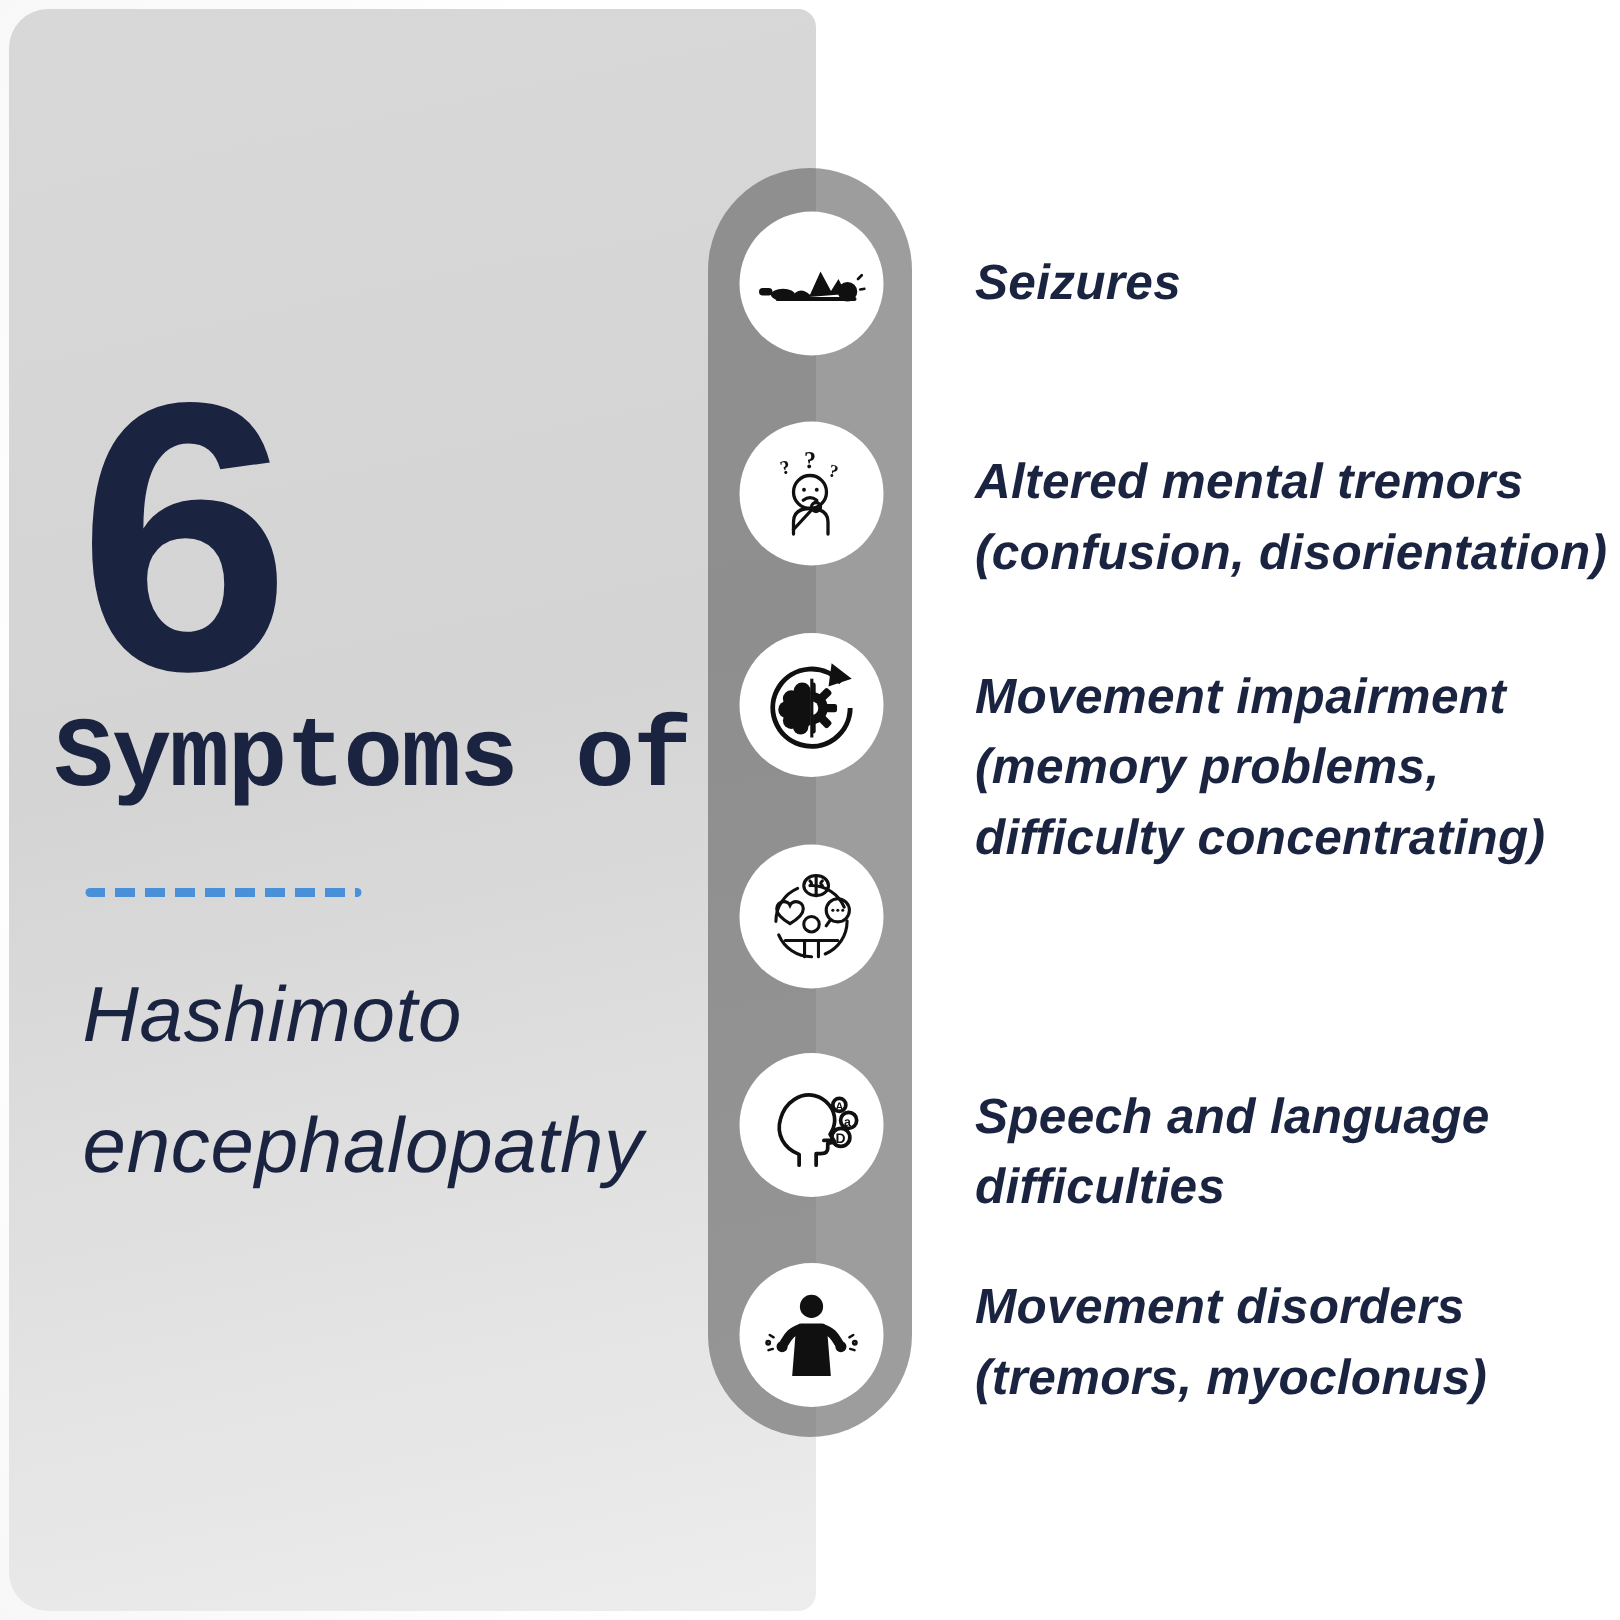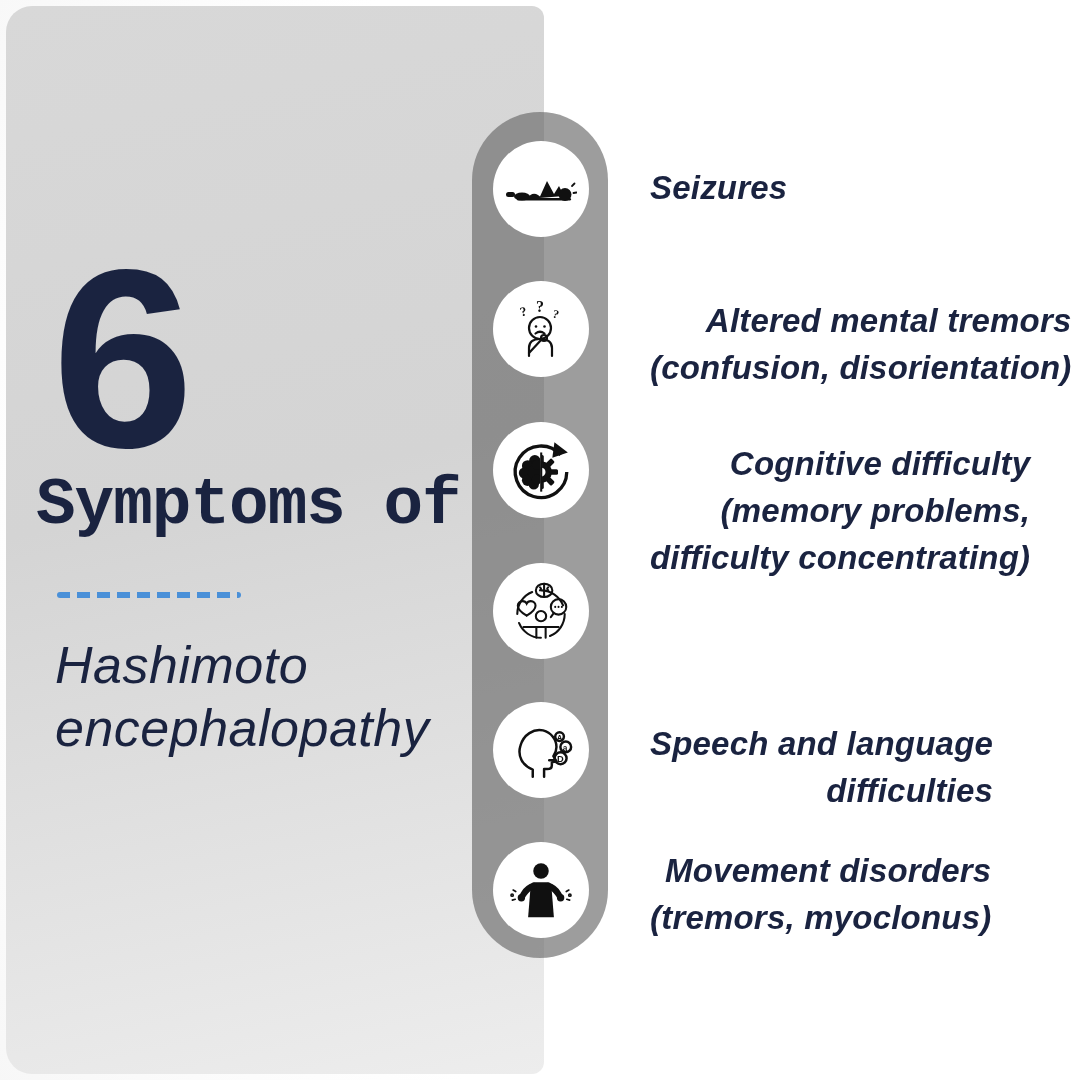--- a/index.html
+++ b/index.html
@@ -44,21 +44,21 @@
     position: absolute;
     left: 57px; top: 592px;
     width: 184px; height: 6px;
     background: repeating-linear-gradient(90deg, #4a90d8 0 13px, transparent 13px 20px);
     border-radius: 3px;
   }
   .subtitle {
     position: absolute;
     left: 55px; top: 634px;
     font-size: 52px;
-    line-height: 63px;
+    line-height: 87px;
     font-style: italic;
     font-weight: 500;
     letter-spacing: 0.5px;
     color: #1a2340;
     white-space: pre;
   }
   
   .pill {
     position: absolute;
     left: 472px; top: 112px;
@@ -80,21 +80,20 @@
   .symptom-label {
     position: absolute;
     left: 650px;
     font-size: 33px;
     line-height: 47px;
     font-weight: bold;
     font-style: italic;
     letter-spacing: 0.2px;
     color: #1a2340;
     white-space: pre;
-    text-align: right;
   }
 </style>
 </head>
 <body>
 
 <div class="canvas">
 
   <div class="panel"></div>
 
   <div class="big-number">6</div>
@@ -231,21 +230,21 @@
         <path d="M56.5 33.5 l2.5 -1.5"></path>
         <path d="M57 41 l2.8 0.8"></path>
         <circle cx="60" cy="37" r="1.1"></circle>
       </g>
     </svg>
   </div>
 
   <div class="symptom-label" style="top:164px">Seizures</div>
   <div class="symptom-label" style="top:297px">Altered mental tremors
 (confusion, disorientation)</div>
-  <div class="symptom-label" style="top:440px">Cognitive difficulty
+  <div class="symptom-label" style="top:440px">Movement impairment
 (memory problems,
 difficulty concentrating)</div>
   <div class="symptom-label" style="top:720px">Speech and language
 difficulties</div>
   <div class="symptom-label" style="top:847px">Movement disorders
 (tremors, myoclonus)</div>
 
 </div>
 
 </body></html>

